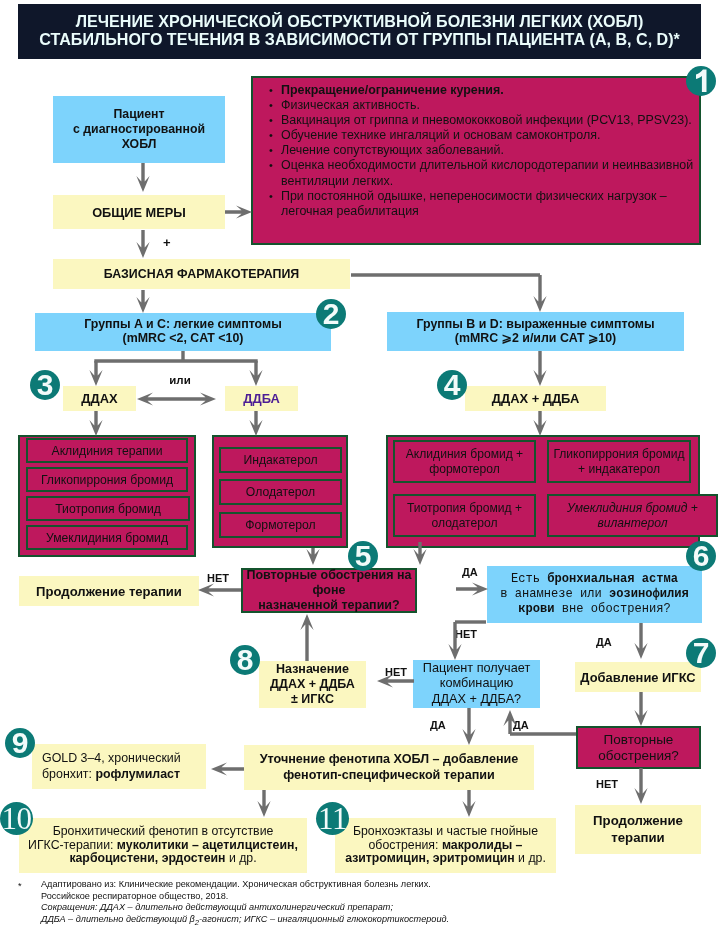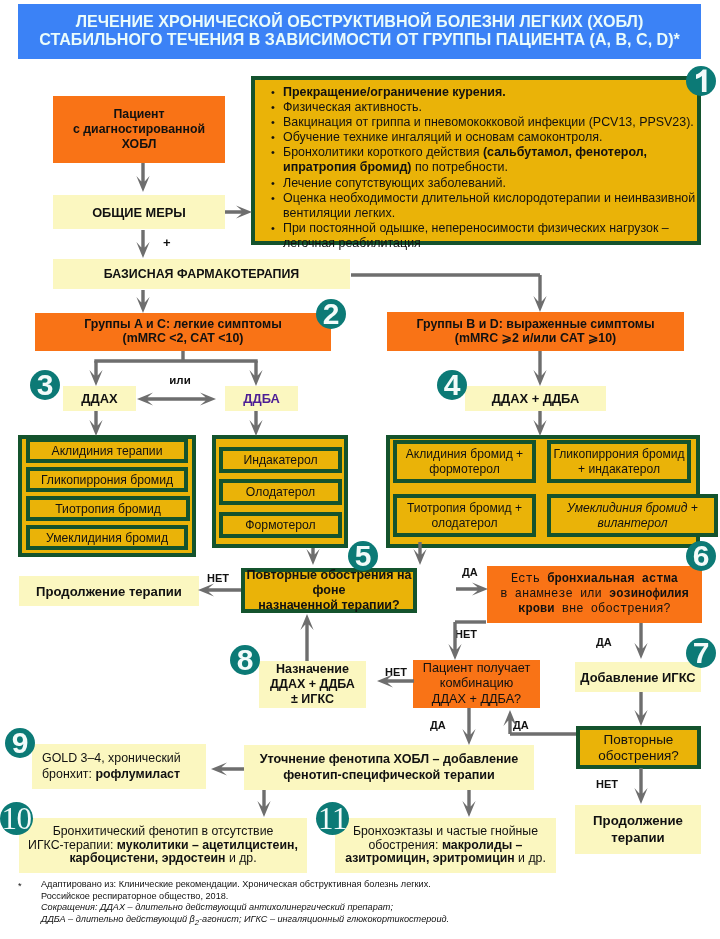--- a/index.html
+++ b/index.html
@@ -3,28 +3,28 @@
 <meta charset="utf-8">
 <style>
   html,body{margin:0;padding:0;}
   body{width:720px;height:939px;background:#fff;
        font-family:"Liberation Sans",sans-serif;
        position:relative;overflow:hidden;}
   #root{position:relative;width:720px;height:939px;}
   .abs{position:absolute;box-sizing:border-box;}
 
   
-  .hdr{left:18px;top:4px;width:683px;height:55px;background:#3b82f6;
+  .hdr{left:18px;top:4px;width:683px;height:55px;background:#0f172a;
        color:#eafcfb;font-weight:bold;font-size:16.1px;line-height:18px;
        text-align:center;padding-top:8px;letter-spacing:0px;}
 
   
-  .grey{background:#f97316;}
+  .grey{background:#7dd3fc;}
   .yell{background:#fbf7c0;}
-  .wbox{background:#eab308;border:4px solid #14532d;}
+  .wbox{background:#be185d;border:2px solid #14532d;}
   .ctr{display:flex;align-items:center;justify-content:center;text-align:center;}
 
   .b{font-weight:bold;}
 
   
   .circ{width:30px;height:30px;border-radius:50%;background:#0c7a76;color:#f2fbfa;
         font-weight:bold;font-size:30px;display:flex;align-items:center;
         justify-content:center;line-height:30px;z-index:30;}
   .circ span{display:block;transform:translateY(-0.5px);}
   .circ.w2{width:33px;height:33px;border-radius:50%;font-size:31px;line-height:33px;font-family:"Liberation Serif",serif;font-weight:normal;letter-spacing:-0.5px;}
@@ -102,21 +102,20 @@
       <div>ХОБЛ</div>
     </div>
   </div>
 
   <div class="abs wbox bullets" style="left:251px;top:76px;width:450px;height:169px;padding:5px 0 0 5px;">
     <ul>
       <li><b>Прекращение/ограничение курения.</b></li>
       <li><span>Физическая активность.</span></li>
       <li><span>Вакцинация от гриппа и пневомококковой инфекции (PCV13, PPSV23).</span></li>
       <li><span>Обучение технике ингаляций и основам самоконтроля.</span></li>
-      <li><span>Бронхолитики короткого действия </span><b>(сальбутамол, фенотерол, ипратропия бромид)</b><span> по потребности.</span></li>
       <li><span>Лечение сопутствующих заболеваний.</span></li>
       <li><span>Оценка необходимости длительной кислородотерапии и неинвазивной вентиляции легких.</span></li>
       <li><span>При постоянной одышке, непереносимости физических нагрузок – легочная реабилитация</span></li>
     </ul>
   </div>
 
   <div class="abs yell ctr b" style="left:53px;top:195px;width:172px;height:34px;font-size:12.8px;color:#111;">
     <span>ОБЩИЕ МЕРЫ</span>
   </div>
 

